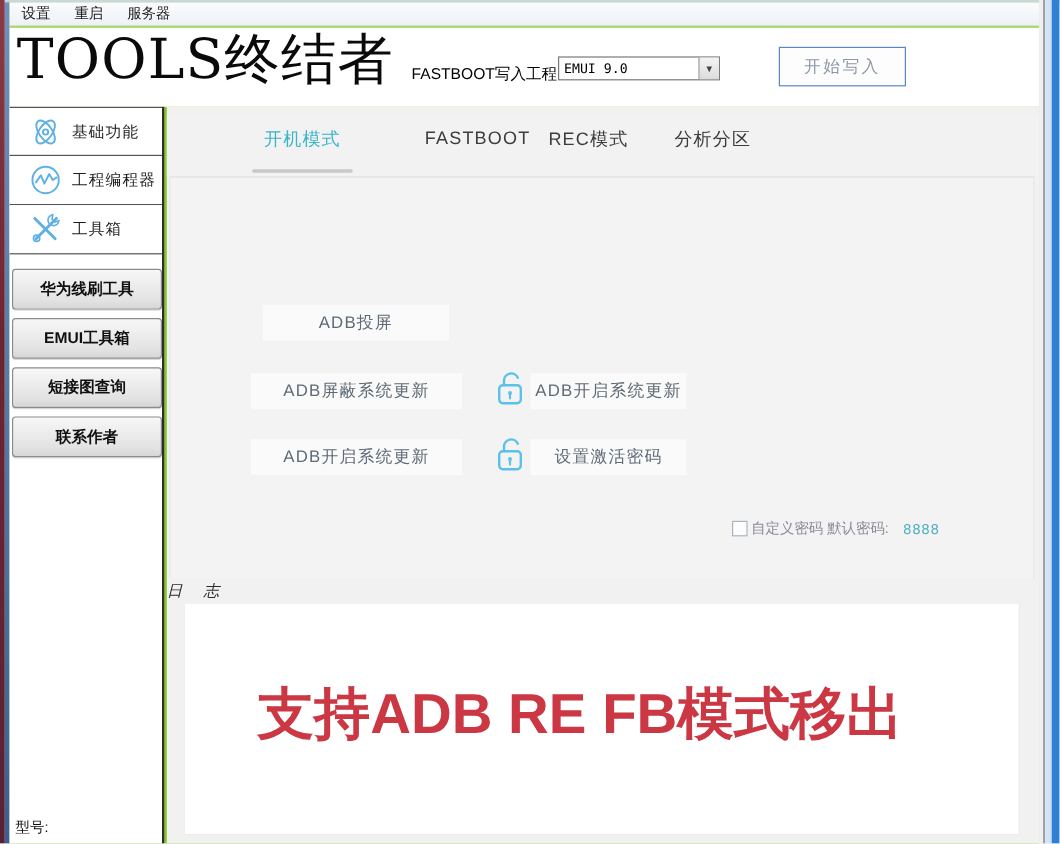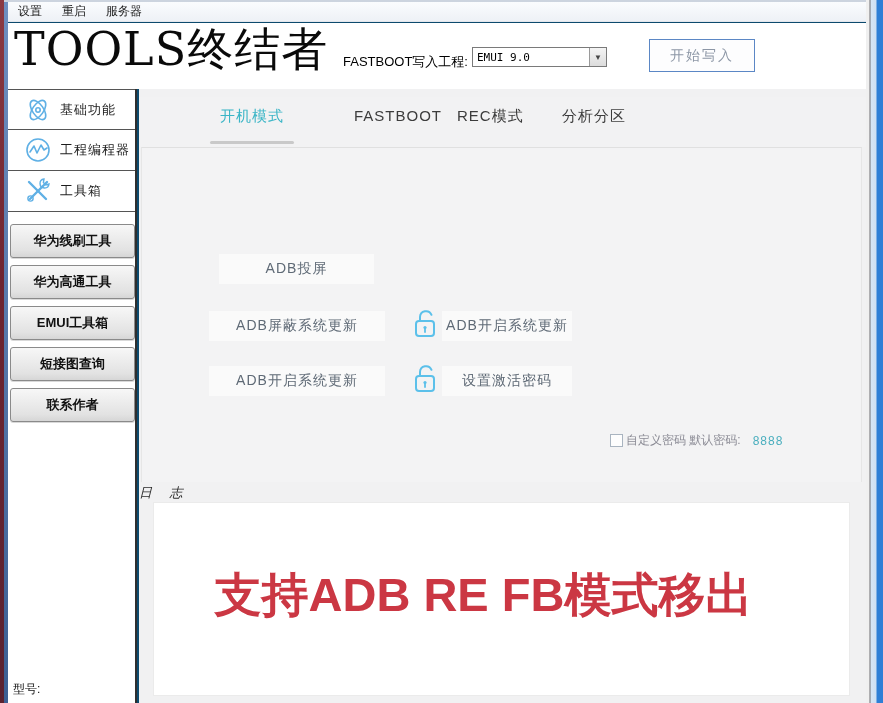--- a/index.html
+++ b/index.html
@@ -9,35 +9,35 @@
 
   
   .desktop-strip { position:absolute; left:0; top:0; width:4px; height:703px;
     background:linear-gradient(180deg,#8c3a42,#6e2430 40%,#5a2230); }
   .win-border-left { position:absolute; left:4px; top:0; width:4px; height:703px;
     background:linear-gradient(180deg,#6f8fc0,#3c5f93); }
   .win-border-top { position:absolute; left:4px; top:0; right:0; height:2px; background:#ccd4df; }
   .win-border-right { position:absolute; right:0; top:0; width:17px; height:703px;
     background:linear-gradient(90deg,#f0f0f0 0,#f0f0f0 3px,#6d6d72 4px,#d6e6f5 5px,#cfe0f2 10px,#2e7fd6 11px,#2e7fd6 17px); }
 
-  .win { position:absolute; left:8px; top:2px; width:858px; height:701px; background:#0c4a6e; }
+  .win { position:absolute; left:8px; top:2px; width:858px; height:701px; background:#84cc16; }
 
   
   .menubar { position:absolute; left:0; top:0; width:100%; height:20px;
     background:linear-gradient(180deg,#fafcfe,#eef1f6); border-bottom:1px solid #e2e6ec;
     display:flex; align-items:center; font-size:12px; color:#1a1a1a; }
   .menu-item { padding:2px 10px; cursor:default; }
 
   
   .header { position:absolute; left:0; top:21px; width:100%; height:66px; background:#ffffff; }
   .app-title { position:absolute; left:6px; top:-4px; font-family:"DejaVu Serif","Liberation Serif",serif;
     font-size:46px; color:#0a0a0a; letter-spacing:1px; }
   .fb-label { position:absolute; left:295px; top:30px; font-size:13px; color:#000;margin-left:40px; }
   .combo { position:absolute; left:457px; top:24px; width:135px; height:20px; background:#fff;
-    border:1px solid #7a7a7a; display:flex;margin-left:7px; }
+    border:1px solid #7a7a7a; display:flex; }
   .combo-value { flex:1; font-family:"DejaVu Sans Mono",monospace; font-size:11px; color:#000;
     padding:3px 0 0 4px; }
   .combo-btn { width:17px; height:100%; border-left:1px solid #9a9a9a;
     background:linear-gradient(180deg,#f4f4f4,#dcdcdc); display:flex; align-items:center;
     justify-content:center; font-size:8px; color:#444; }
   .start-btn { position:absolute; left:641px; top:16px; width:106px; height:33px; background:#fdfdfe;
     border:1px solid #5b87c5; font-size:14px; color:#8d97a6; display:flex; align-items:center;
     justify-content:center; letter-spacing:2px; }
 
   
@@ -127,21 +127,20 @@
           <path d="M5 5 L22 22" stroke="#5fb0e5" stroke-width="2.4" stroke-linecap="round" fill="none"></path>
           <path d="M23 5 L6 22" stroke="#5fb0e5" stroke-width="2.4" stroke-linecap="round" fill="none"></path>
           <path d="M20 2 a4.5 4.5 0 1 0 5 5 l-3.2 1 -2.4-2.4 z" fill="none" stroke="#5fb0e5" stroke-width="1.4"></path>
           <circle cx="6.5" cy="21.5" r="2.6" fill="none" stroke="#5fb0e5" stroke-width="1.4"></circle>
         </svg>
         <span class="nav-label">工具箱</span>
       </div>
 
       <div class="side-btns">
         <div class="side-btn">华为线刷工具</div>
-        <div class="side-btn">华为高通工具</div>
         <div class="side-btn">EMUI工具箱</div>
         <div class="side-btn">短接图查询</div>
         <div class="side-btn">联系作者</div>
       </div>
 
       <div class="model-label">型号:</div>
     </div>
 
     <div class="content">
       <div class="tabs">

